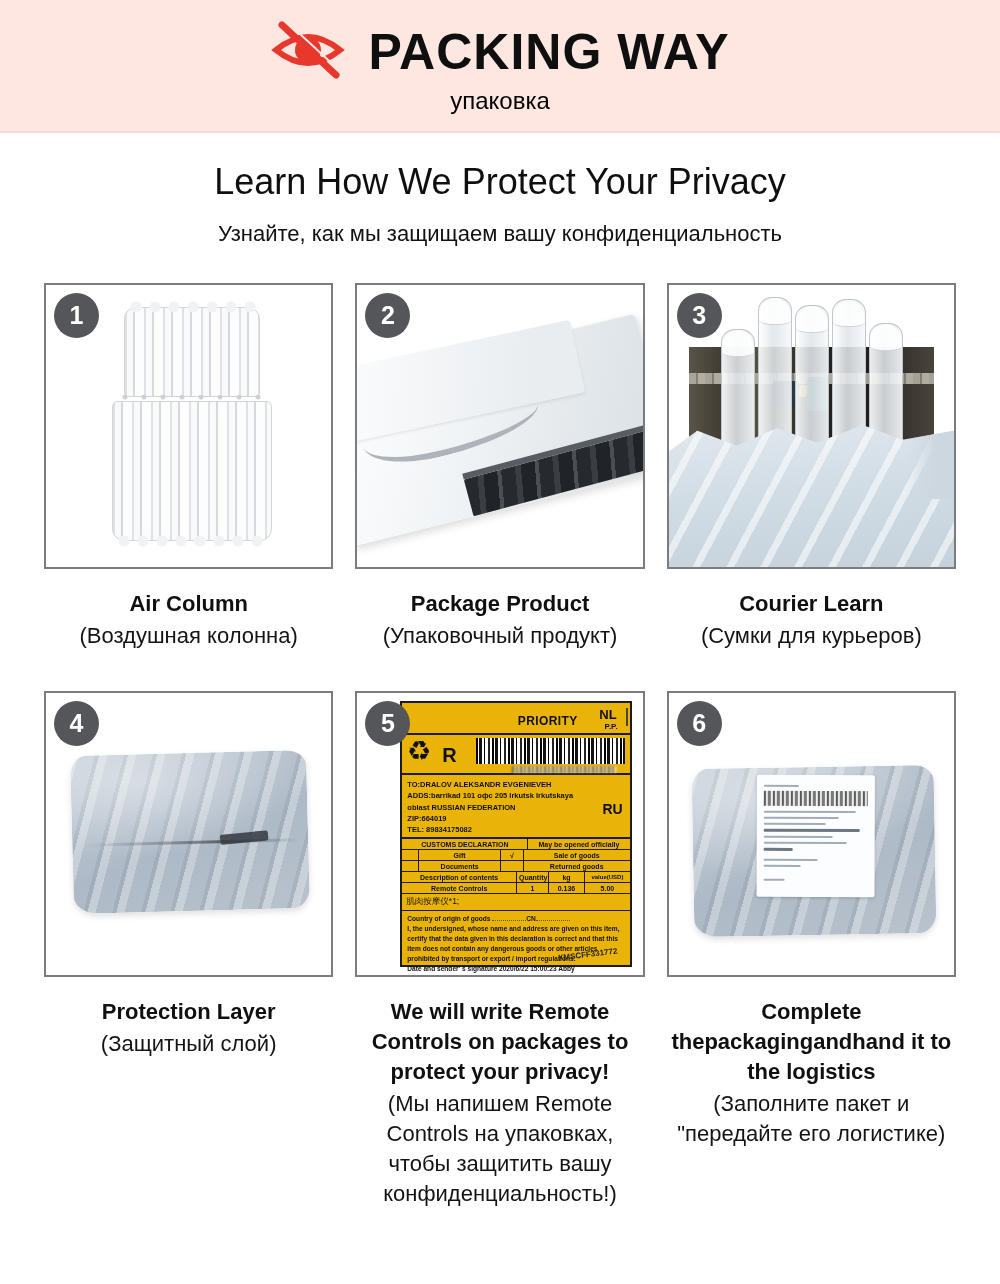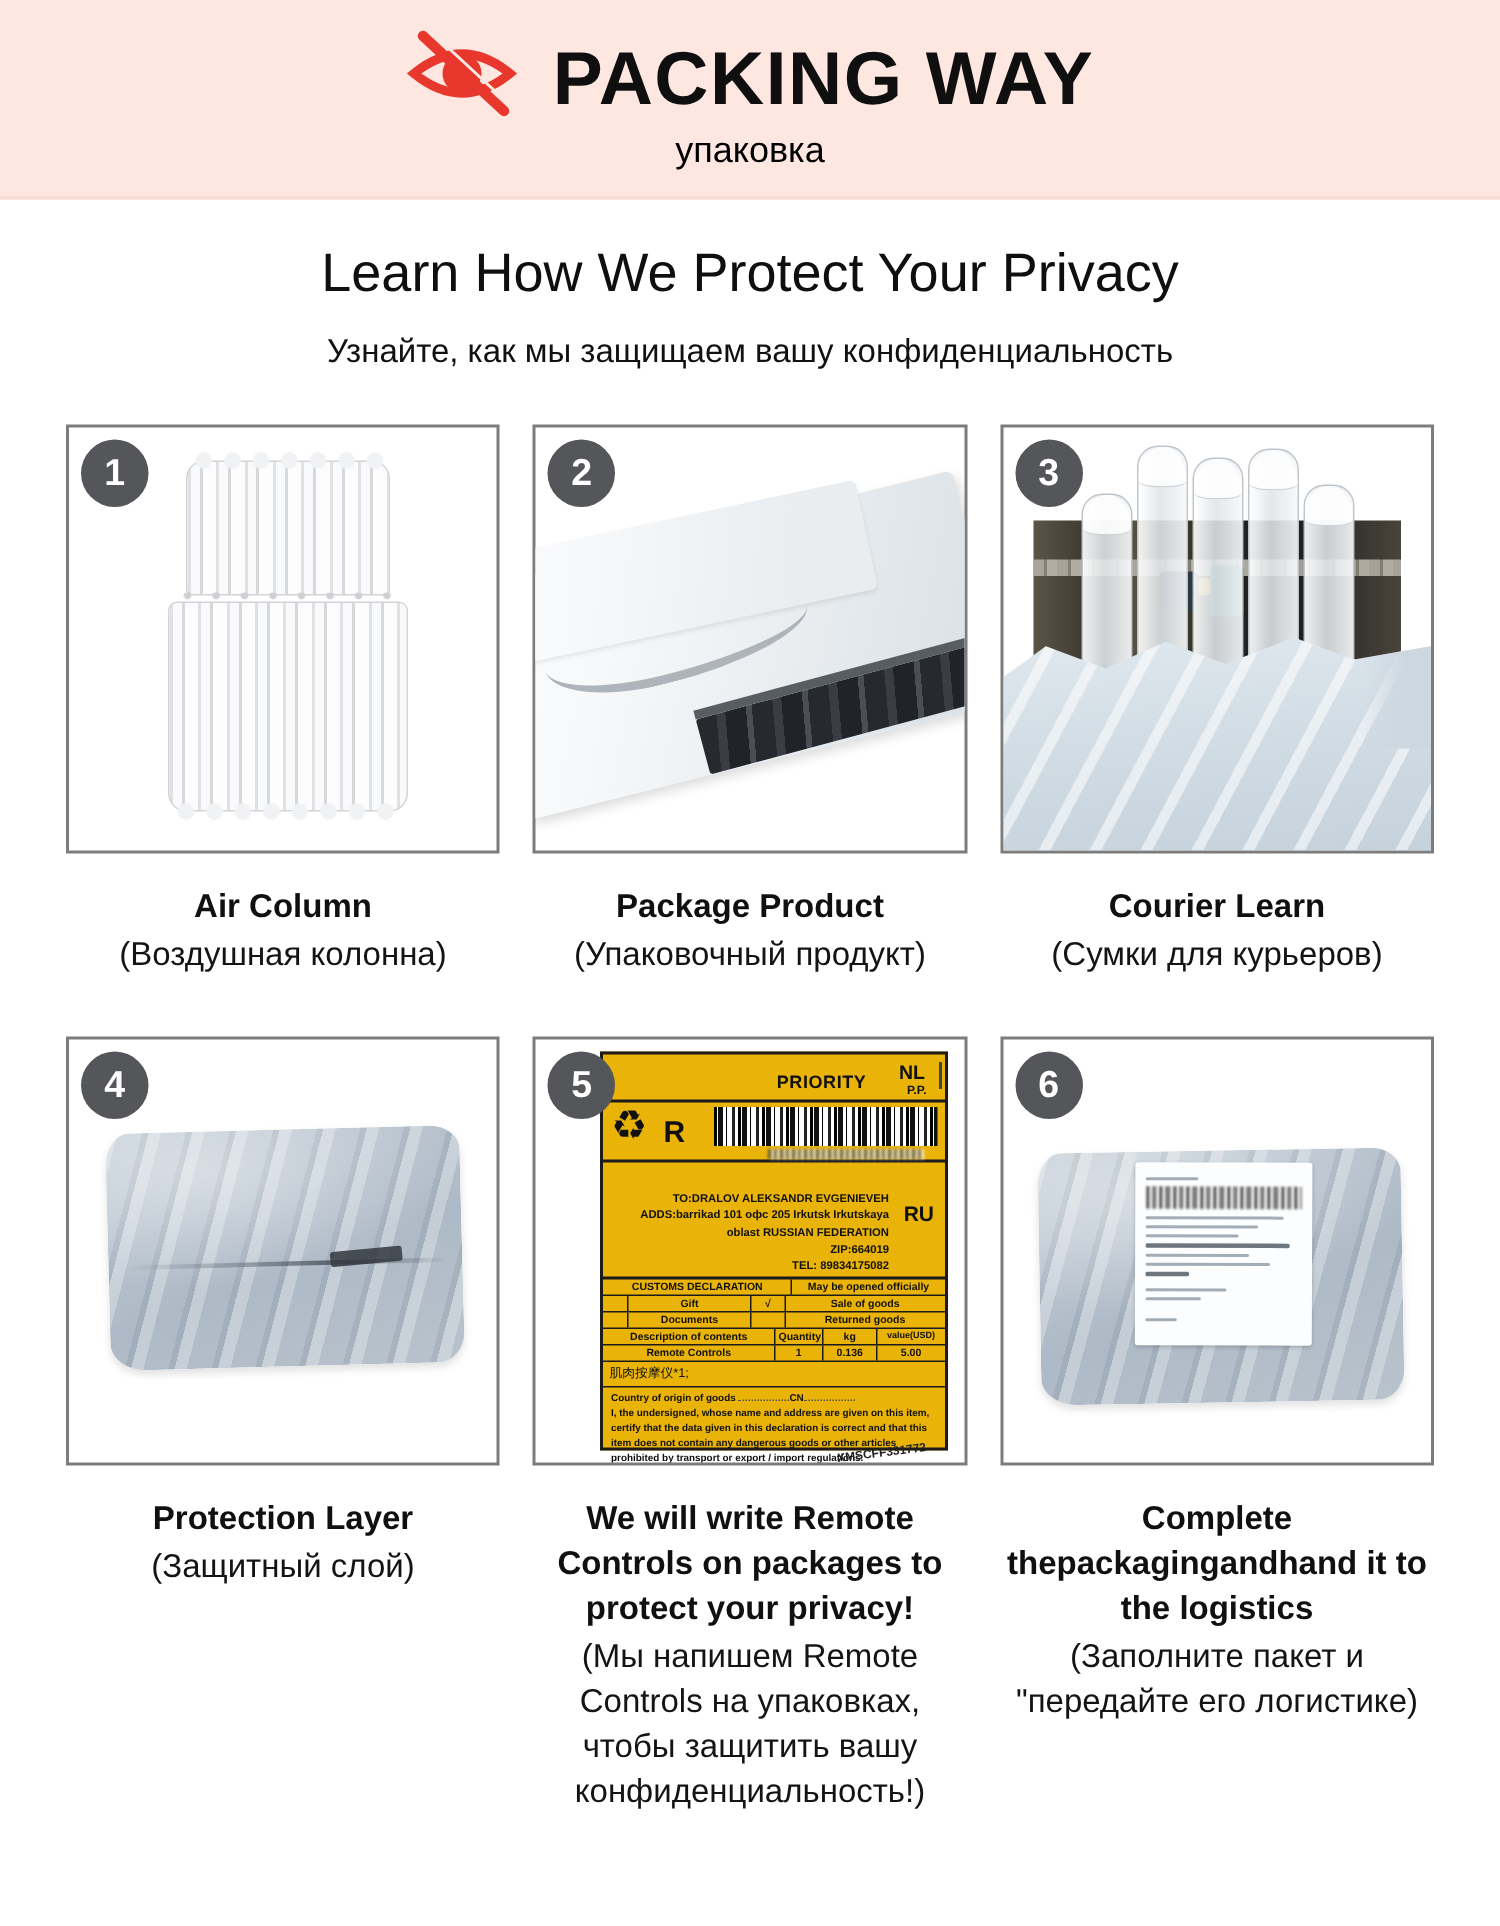--- a/index.html
+++ b/index.html
@@ -117,22 +117,22 @@
   .l5-mid { position:relative; height:40px; border-bottom:2px solid #1b1b1b; }
   .l5-recycle { position:absolute; left:5px; top:2px; font-size:27px; line-height:1;
                 font-family:"DejaVu Sans", sans-serif; color:#111; }
   .l5-r { position:absolute; left:40px; top:9px; font-size:20px; font-weight:bold; }
   .l5-bc { position:absolute; left:74px; right:5px; top:3px; height:26px;
            background:repeating-linear-gradient(90deg,#000 0 2px,#fff 2px 3px,#111 3px 6px,#fff 6px 8px,#000 8px 9px,#fff 9px 12px,#222 12px 14px,#fff 14px 16px);
            filter:blur(.5px); }
   .l5-bc2 { position:absolute; left:110px; width:104px; top:31px; height:7px;
            background:repeating-linear-gradient(90deg,#333 0 2px,#eee 2px 4px,#555 4px 6px,#fff 6px 8px);
            filter:blur(1.1px); opacity:.75; }
-  .l5-addr { position:relative; min-height:62px; border-bottom:2px solid #1b1b1b; padding:18px 5px 2px;
-             font-size:7.5px; font-weight:bold; line-height:1.5;text-align:right; }
+  .l5-addr { position:relative; min-height:62px; border-bottom:2px solid #1b1b1b; padding:4px 5px 2px;
+             font-size:7.5px; font-weight:bold; line-height:1.5; }
   .l5-addr .line { padding-right:32px; }
   .l5-ru { position:absolute; right:7px; top:24px; font-size:14px; font-weight:bold; }
   .tr { display:flex; border-bottom:1px solid #1b1b1b; font-size:7px; font-weight:bold; text-align:center;
         align-items:stretch; }
   .tr > div { padding:1.5px 2px; }
   .bl { border-left:1px solid #1b1b1b; }
   .w55{width:55%;} .w45{width:45%;} .w7{width:7%;} .w36{width:36%;} .w10{width:10%;} .w47{width:47%;}
   .w50{width:50%;} .w14{width:14%;} .w16{width:16%;} .w20{width:20%;}
   .fs6 { font-size:6px; }
   .l5-cn { border-bottom:1px solid #1b1b1b; font-size:8.5px; font-weight:normal; padding:2px 4px; }

